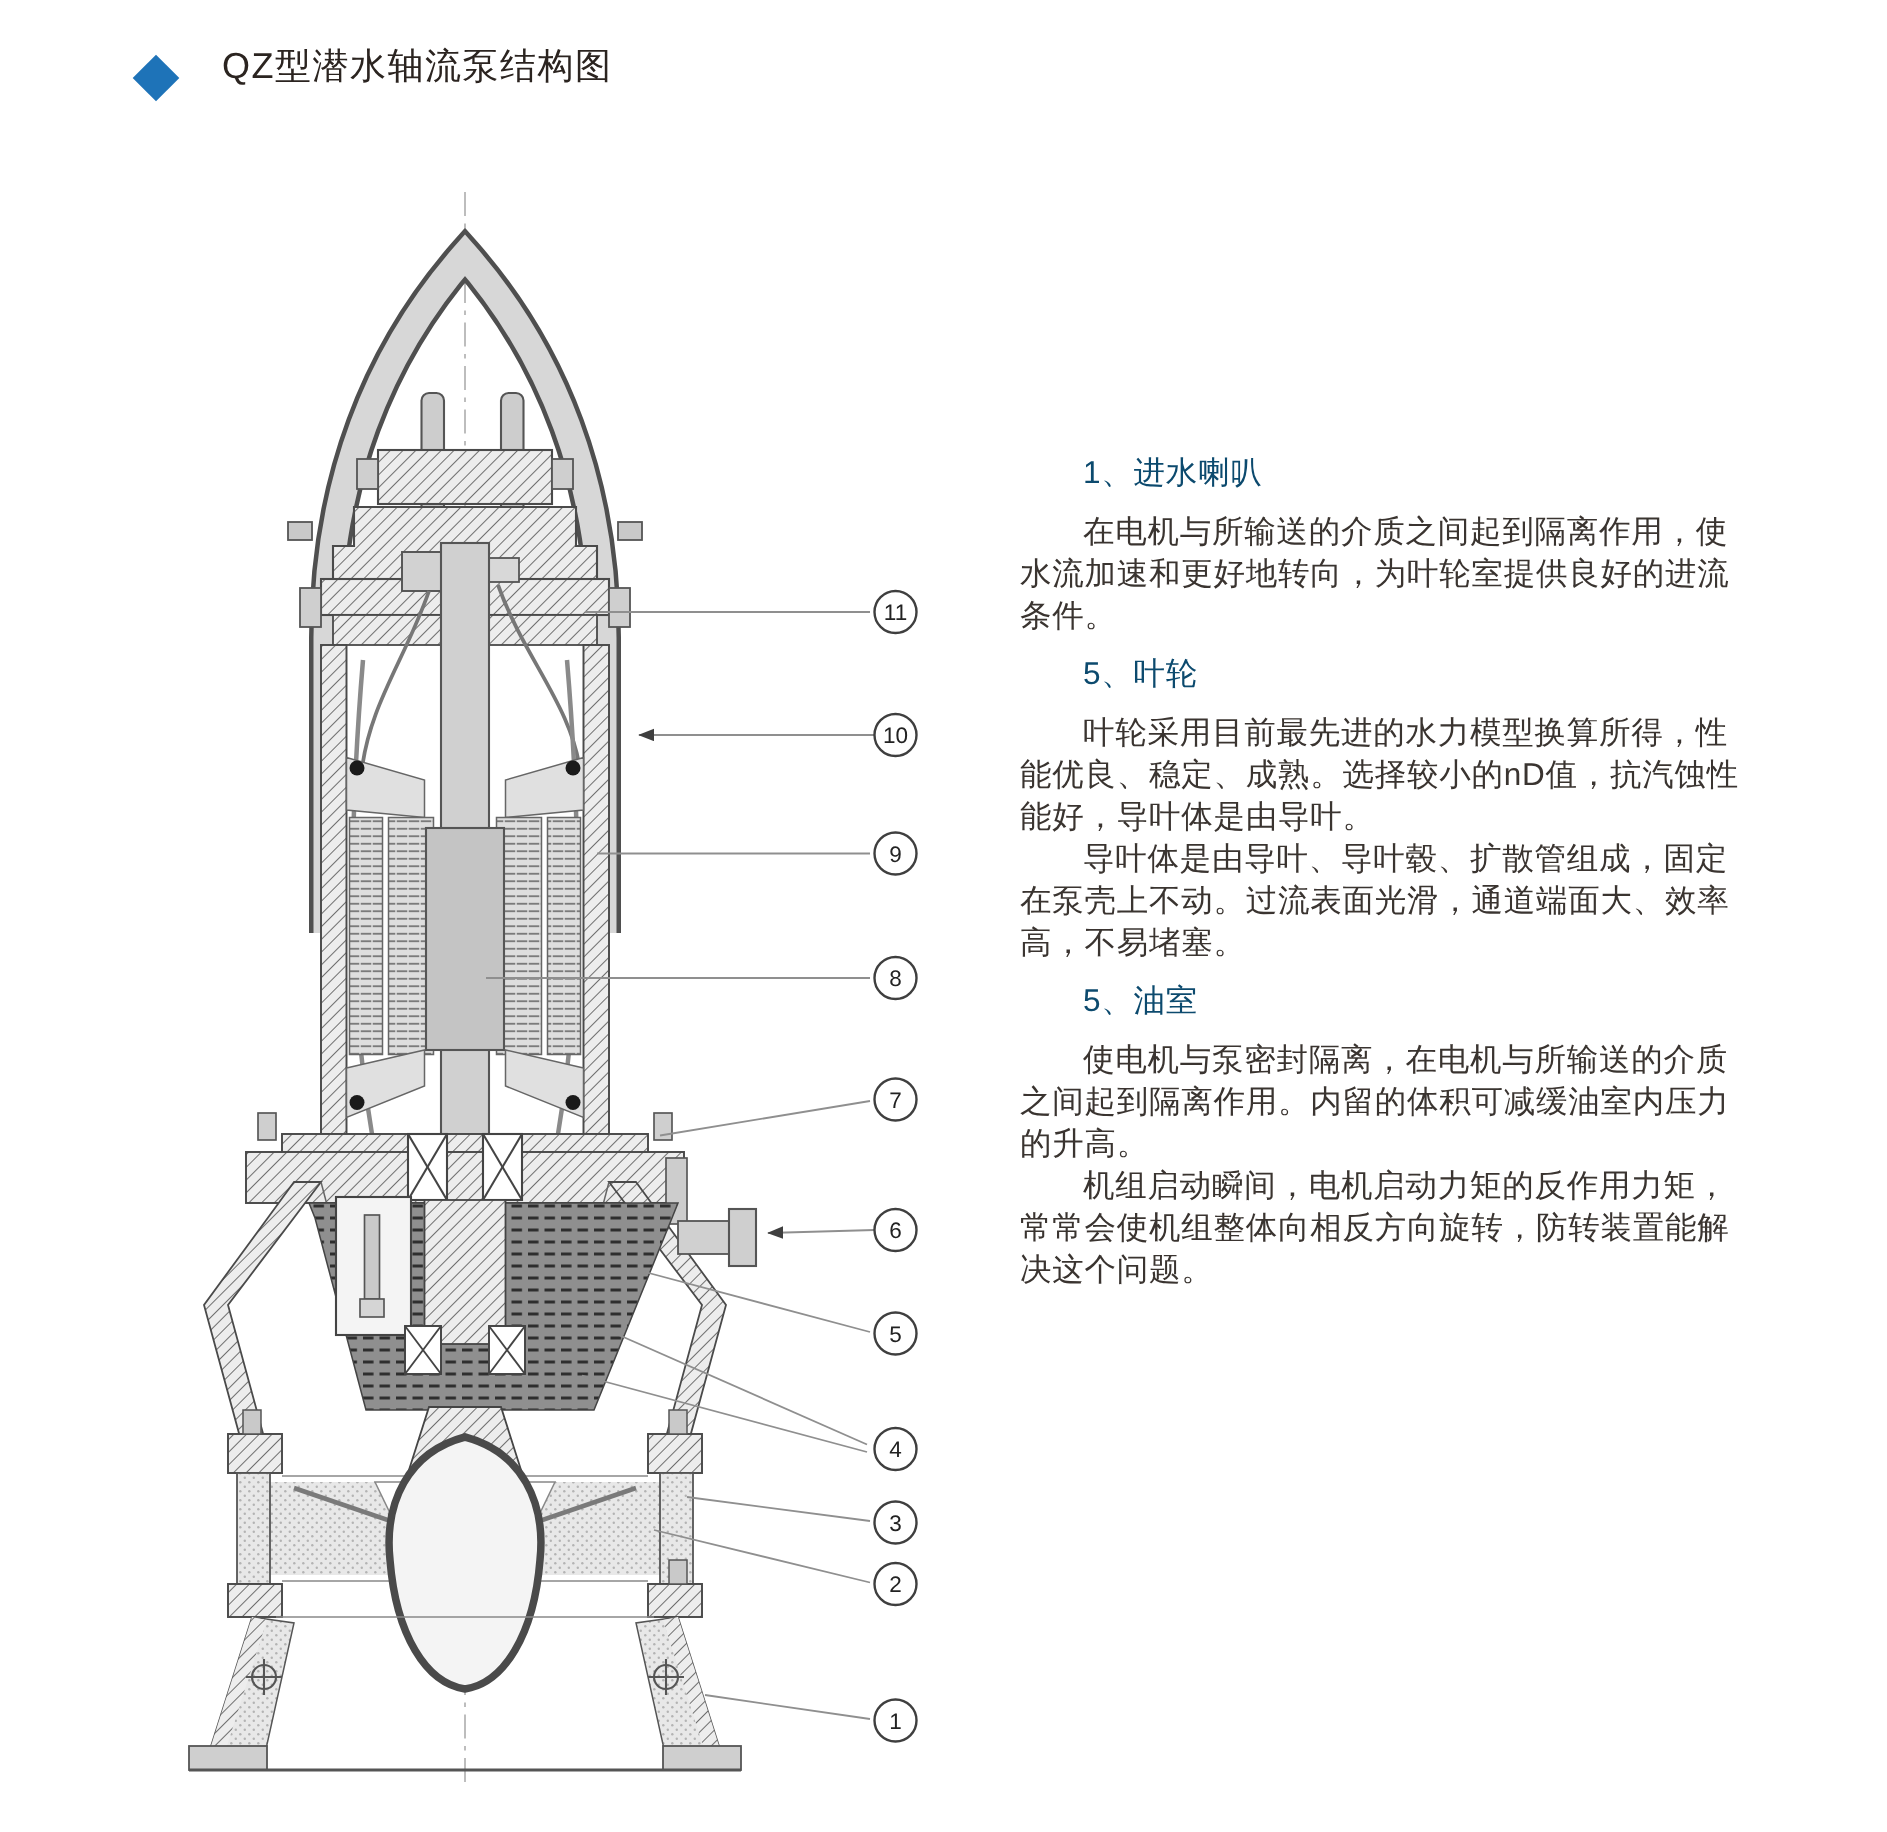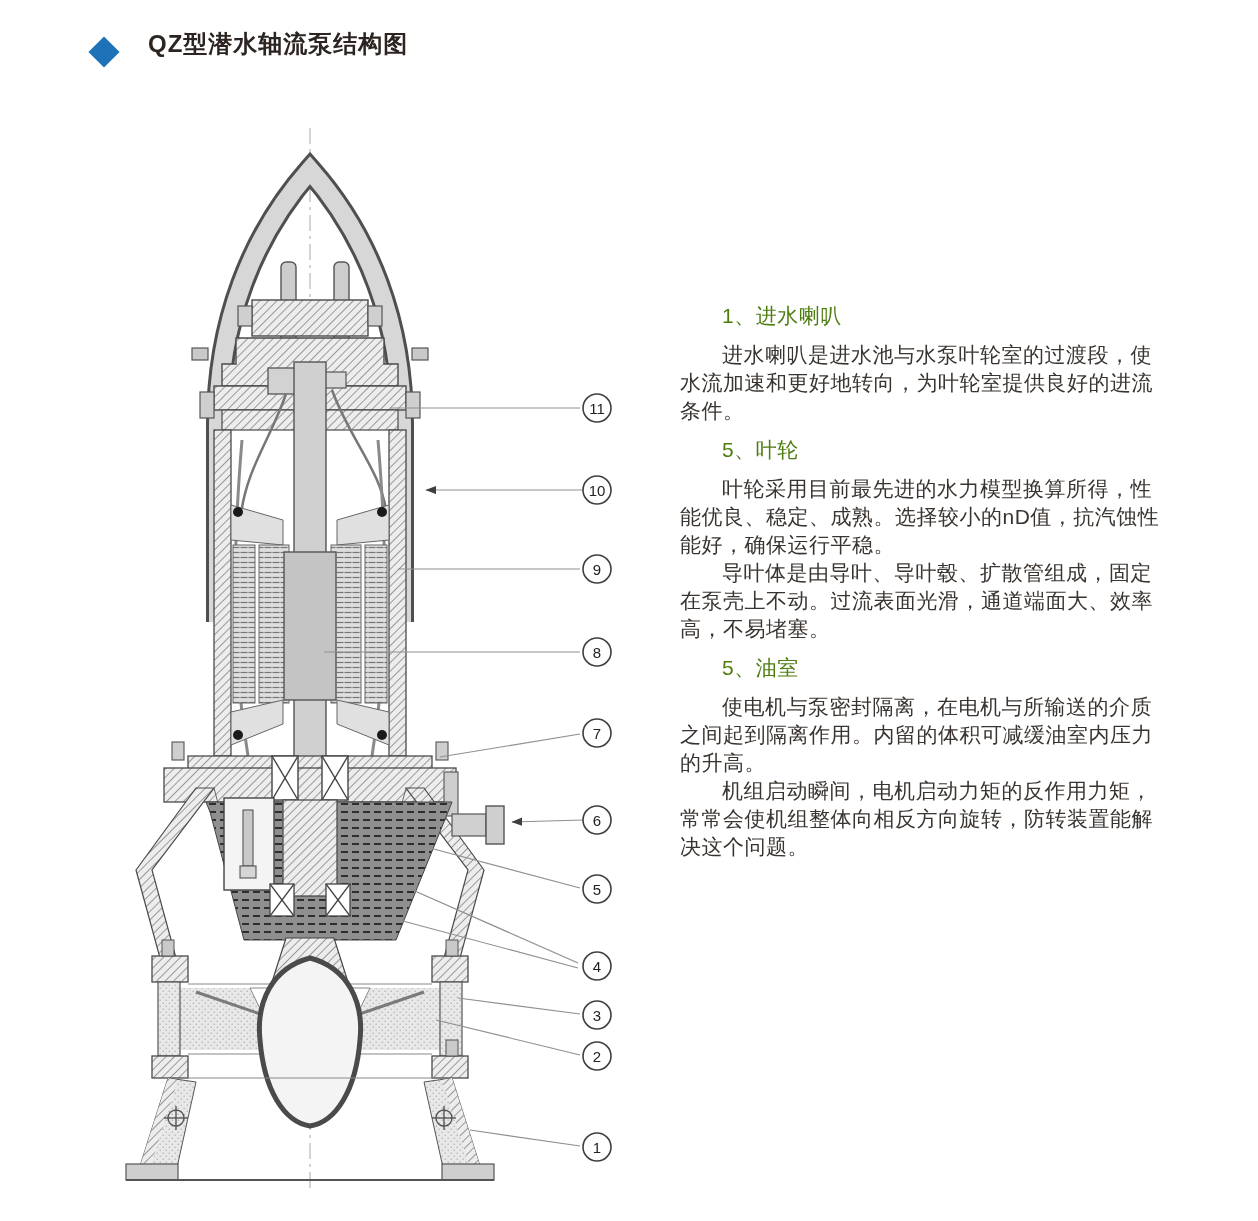--- a/index.html
+++ b/index.html
@@ -7,30 +7,30 @@
     width:1258px;height:1221px;position:relative;overflow:hidden;
     font-family:"Liberation Sans","DejaVu Sans",sans-serif;
     color:#35302c;
   }
   .title-diamond{
     position:absolute;left:93px;top:41px;width:22px;height:22px;
     background:#1e73b8;transform:rotate(45deg);
   }
   .page-title{
     position:absolute;left:148px;top:28px;margin:0;
-    font-size:24px;font-weight:700;letter-spacing:1px;color:#2b2420;
+    font-size:24px;font-weight:400;letter-spacing:1px;color:#2b2420;
   }
   .diagram-wrap{position:absolute;left:0;top:0;width:660px;height:1034px;}
   .text-col{
     position:absolute;left:680px;top:302px;width:482px;
     font-size:21px;line-height:28px;letter-spacing:0.5px;color:#3a3430;
   }
   .sec h3{
     font-size:21px;font-weight:400;line-height:28px;
-    margin:11px 0;text-indent:2em;color:#4d7c0f;
+    margin:11px 0;text-indent:2em;color:#0c4a6e;
   }
   .sec:first-child h3{margin-top:0;}
   .sec p{margin:0;text-indent:2em;}
   svg text.co{font-size:15px;fill:#222;}
 </style>
 </head>
 <body>
 
 <span class="title-diamond"></span>
 <h1 class="page-title">QZ型潜水轴流泵结构图</h1>
@@ -276,25 +276,25 @@
       <circle cx="597" cy="1147" r="14" fill="#fff" stroke="#3f3f3f" stroke-width="1.6"></circle>
       <text class="co" x="597" y="1152.5">1</text>
     </g>
   </g>
 </svg>
 </div>
 
 <div class="text-col">
   <div class="sec">
     <h3>1、进水喇叭</h3>
-    <p>进水喇叭是进水池与水泵叶轮室的过渡段，使水流加速和更好地转向，为叶轮室提供良好的进流条件。</p>
+    <p>在电机与所输送的介质之间起到隔离作用，使水流加速和更好地转向，为叶轮室提供良好的进流条件。</p>
   </div>
   <div class="sec">
     <h3>5、叶轮</h3>
-    <p>叶轮采用目前最先进的水力模型换算所得，性能优良、稳定、成熟。选择较小的nD值，抗汽蚀性能好，确保运行平稳。</p>
+    <p>叶轮采用目前最先进的水力模型换算所得，性能优良、稳定、成熟。选择较小的nD值，抗汽蚀性能好，导叶体是由导叶。</p>
   </div>
   <div class="sec">
     <p>导叶体是由导叶、导叶毂、扩散管组成，固定在泵壳上不动。过流表面光滑，通道端面大、效率高，不易堵塞。</p>
   </div>
   <div class="sec">
     <h3>5、油室</h3>
     <p>使电机与泵密封隔离，在电机与所输送的介质之间起到隔离作用。内留的体积可减缓油室内压力的升高。</p>
   </div>
   <div class="sec">
     <p>机组启动瞬间，电机启动力矩的反作用力矩，常常会使机组整体向相反方向旋转，防转装置能解决这个问题。</p>

